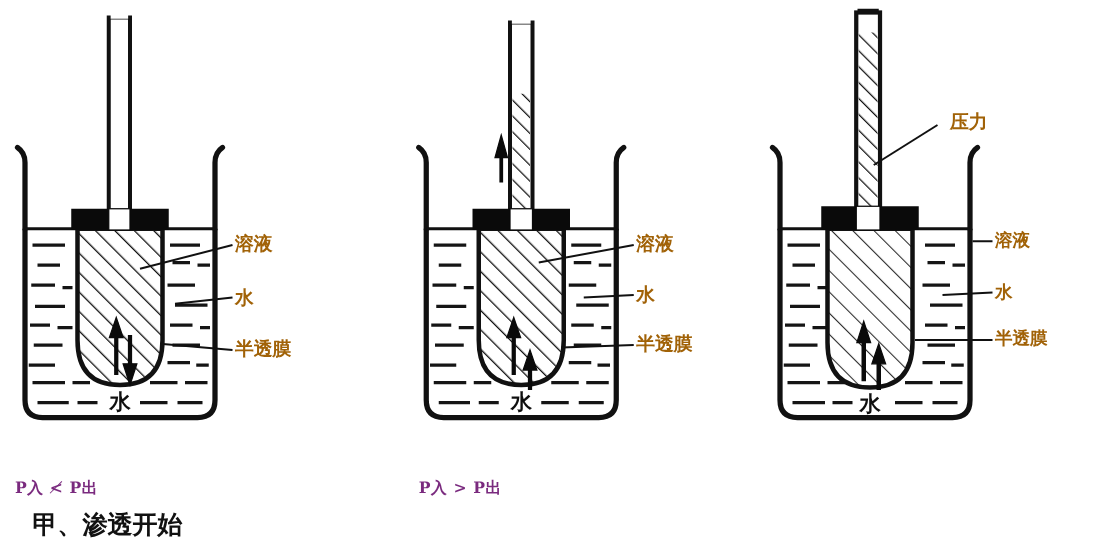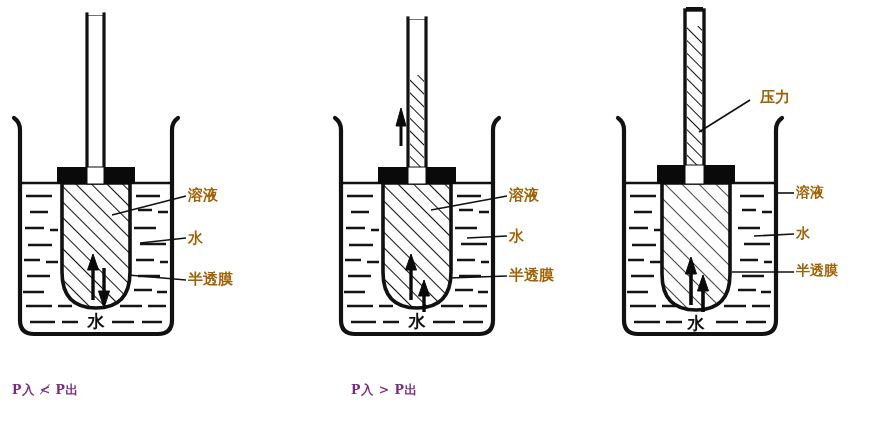--- a/index.html
+++ b/index.html
@@ -60,21 +60,21 @@
   .caption {
     font-family: "DejaVu Sans", "Liberation Sans", sans-serif;
     font-size: 20px;
     font-weight: 700;
     color: #111111;
     white-space: nowrap;
     margin-top: 7px;
   }
   #panel-0 .formula { margin-left: 12px; }
   #panel-0 .caption { margin-left: 26px; }
-  #panel-1 .formula { margin-left: 60px; }
+  #panel-1 .formula { margin-left: 44px; }
   #panel-1 .caption { margin-left: 74px; }
   #panel-2 .formula { margin-left: 24px; }
   #panel-2 .caption { margin-left: 38px; }
 
   .lbl {
     position: absolute;
     font-family: "DejaVu Sans", "Liberation Sans", sans-serif;
     font-weight: 700;
     font-size: 15px;
     color: #a16207;
@@ -180,20 +180,21 @@
         <path d="M128,275 L186,280"></path>
       </g>
     </svg>
 
     <div class="lbl" style="left:188px; top:186px;">溶液</div>
     <div class="lbl" style="left:188px; top:229px;">水</div>
     <div class="lbl" style="left:188px; top:270px;">半透膜</div>
 
     <div class="caption-block">
       <div class="formula">P入 ≮ P出</div>
+      <div class="caption">甲、渗透开始</div>
     </div>
   </div>
 
   <div class="panel" id="panel-1">
     <svg class="fig" viewBox="0 0 291 380">
       <defs>
         <pattern id="hatchB" width="11" height="11" patternTransform="rotate(-45)" patternUnits="userSpaceOnUse">
           <rect width="11" height="11" fill="#ffffff"></rect>
           <line x1="0" y1="0" x2="0" y2="11" stroke="#111111" stroke-width="2.1"></line>
         </pattern>

